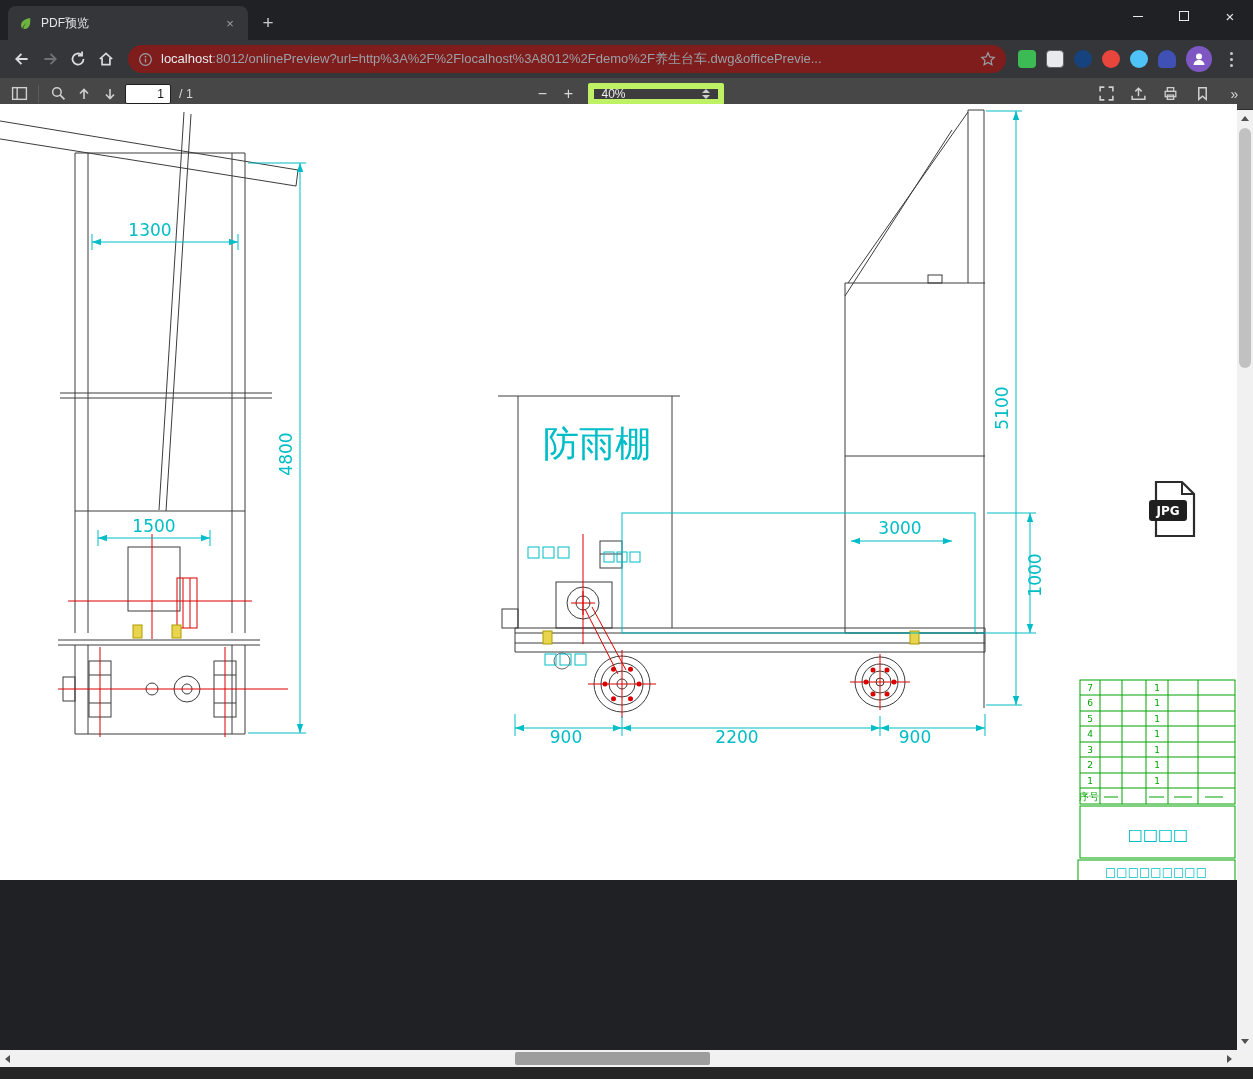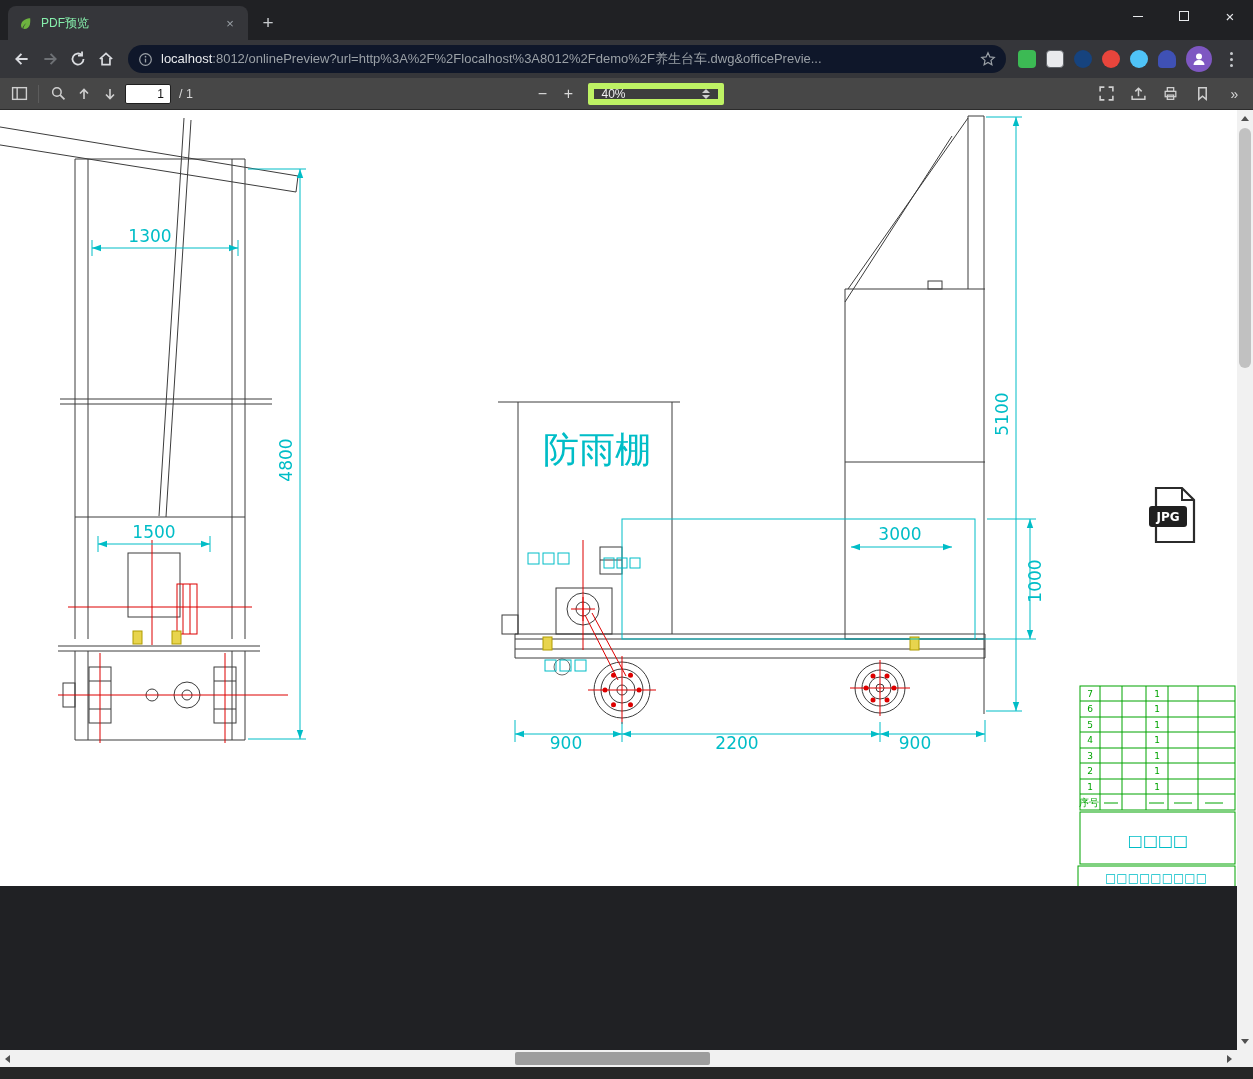--- a/index.html
+++ b/index.html
@@ -4,36 +4,36 @@
 <style>
   * { margin:0; padding:0; box-sizing:border-box; }
   html,body { width:1253px; height:1079px; overflow:hidden; background:#202124;
               font-family:"Liberation Sans", sans-serif; }
   .window { position:relative; width:1253px; height:1079px; }
 
   
   .titlebar { height:40px; background:#202124; display:flex; align-items:flex-end; position:relative; }
   .tab { height:34px; width:240px; background:#35363a; border-radius:8px 8px 0 0;
          display:flex; align-items:center; gap:8px; padding:0 10px; margin-left:8px; }
-  .tab-title { flex:1; color:#86efac; font-size:12px; white-space:nowrap; overflow:hidden; }
+  .tab-title { flex:1; color:#e5e5e5; font-size:12px; white-space:nowrap; overflow:hidden; }
   .tab-close { color:#9aa0a6; font-size:13px; width:16px; height:16px; border-radius:50%;
                display:flex; align-items:center; justify-content:center; }
   .new-tab { width:28px; height:28px; margin:0 0 3px 6px; color:#c7cacd; font-size:19px; font-weight:300;
              display:flex; align-items:center; justify-content:center; border-radius:50%; }
   .win-controls { position:absolute; top:0; right:0; display:flex; }
   .win-btn { width:46px; height:32px; display:flex; align-items:center; justify-content:center; color:#e8eaed; }
   .glyph-min { width:10px; height:1px; background:#e8eaed; display:block; }
   .glyph-max { width:10px; height:10px; border:1px solid #e8eaed; display:block; }
   .glyph-close { font-size:15px; line-height:1; }
 
   
   .navbar { height:38px; background:#35363a; display:flex; align-items:center; padding:0 8px; }
   .nav-icon { width:28px; height:28px; display:flex; align-items:center; justify-content:center;
               border-radius:50%; flex:0 0 auto; }
-  .addressbar { flex:1; height:28px; background:#0f172a; border-radius:14px; margin:0 8px;
+  .addressbar { flex:1; height:28px; background:#7f1d1d; border-radius:14px; margin:0 8px;
                 display:flex; align-items:center; gap:8px; padding:0 10px; min-width:0; }
   .url { flex:1; font-size:13px; white-space:nowrap; overflow:hidden; min-width:0; }
   .url-host { color:#e8eaed; }
   .url-rest { color:#9aa0a6; }
   .ext-area { display:flex; align-items:center; gap:10px; padding:0 4px; flex:0 0 auto; }
   .ext-sq { width:18px; height:18px; border-radius:4px; }
   .ext-ci { width:18px; height:18px; border-radius:50%; }
   .avatar { width:26px; height:26px; border-radius:50%; background:#7e57c2;
             display:flex; align-items:center; justify-content:center; }
   .menu-dots { display:flex; flex-direction:column; gap:3px; padding:4px 8px; }
@@ -52,21 +52,21 @@
   .zoom-box { width:136px; height:22px; background:#3d3d3d; border:6px solid #bef264; border-radius:2px;
               display:flex; align-items:center; padding:0 8px; font-size:12px; color:#f0f0f0; margin-left:6px; }
   .spin { display:flex; flex-direction:column; gap:2px; margin-left:auto; }
   .spin i { width:0; height:0; border-left:4px solid transparent; border-right:4px solid transparent; display:block; }
   .spin .up { border-bottom:4px solid #cfcfcf; }
   .spin .dn { border-top:4px solid #cfcfcf; }
   .tb-right { margin-left:auto; display:flex; align-items:center; gap:6px; }
   .more-btn { font-size:14px; color:#d9d9d9; letter-spacing:-1px; }
 
   
-  .content { position:absolute; top:110px; left:0; width:1237px; height:776px; background:#ffffff; overflow:hidden; }
+  .content { position:absolute; top:104px; left:0; width:1237px; height:776px; background:#ffffff; overflow:hidden; }
   svg.drawing { position:absolute; top:0; left:0; }
   svg text { font-family:"DejaVu Sans", sans-serif; }
   .k { stroke:#3c3c3c; fill:none; stroke-width:1; }
   .r { stroke:#dd0000; fill:none; stroke-width:1; }
   .rf { fill:#dd0000; stroke:none; }
   .c { stroke:#00bdc7; fill:none; stroke-width:1; }
   .cf { fill:#00bdc7; stroke:none; }
   .g { stroke:#00a400; fill:none; stroke-width:1; }
   .yf { fill:#e8d44d; stroke:#b09c00; stroke-width:1; }
   .ct { fill:#00bdc7; font-size:17px; text-anchor:middle; }

